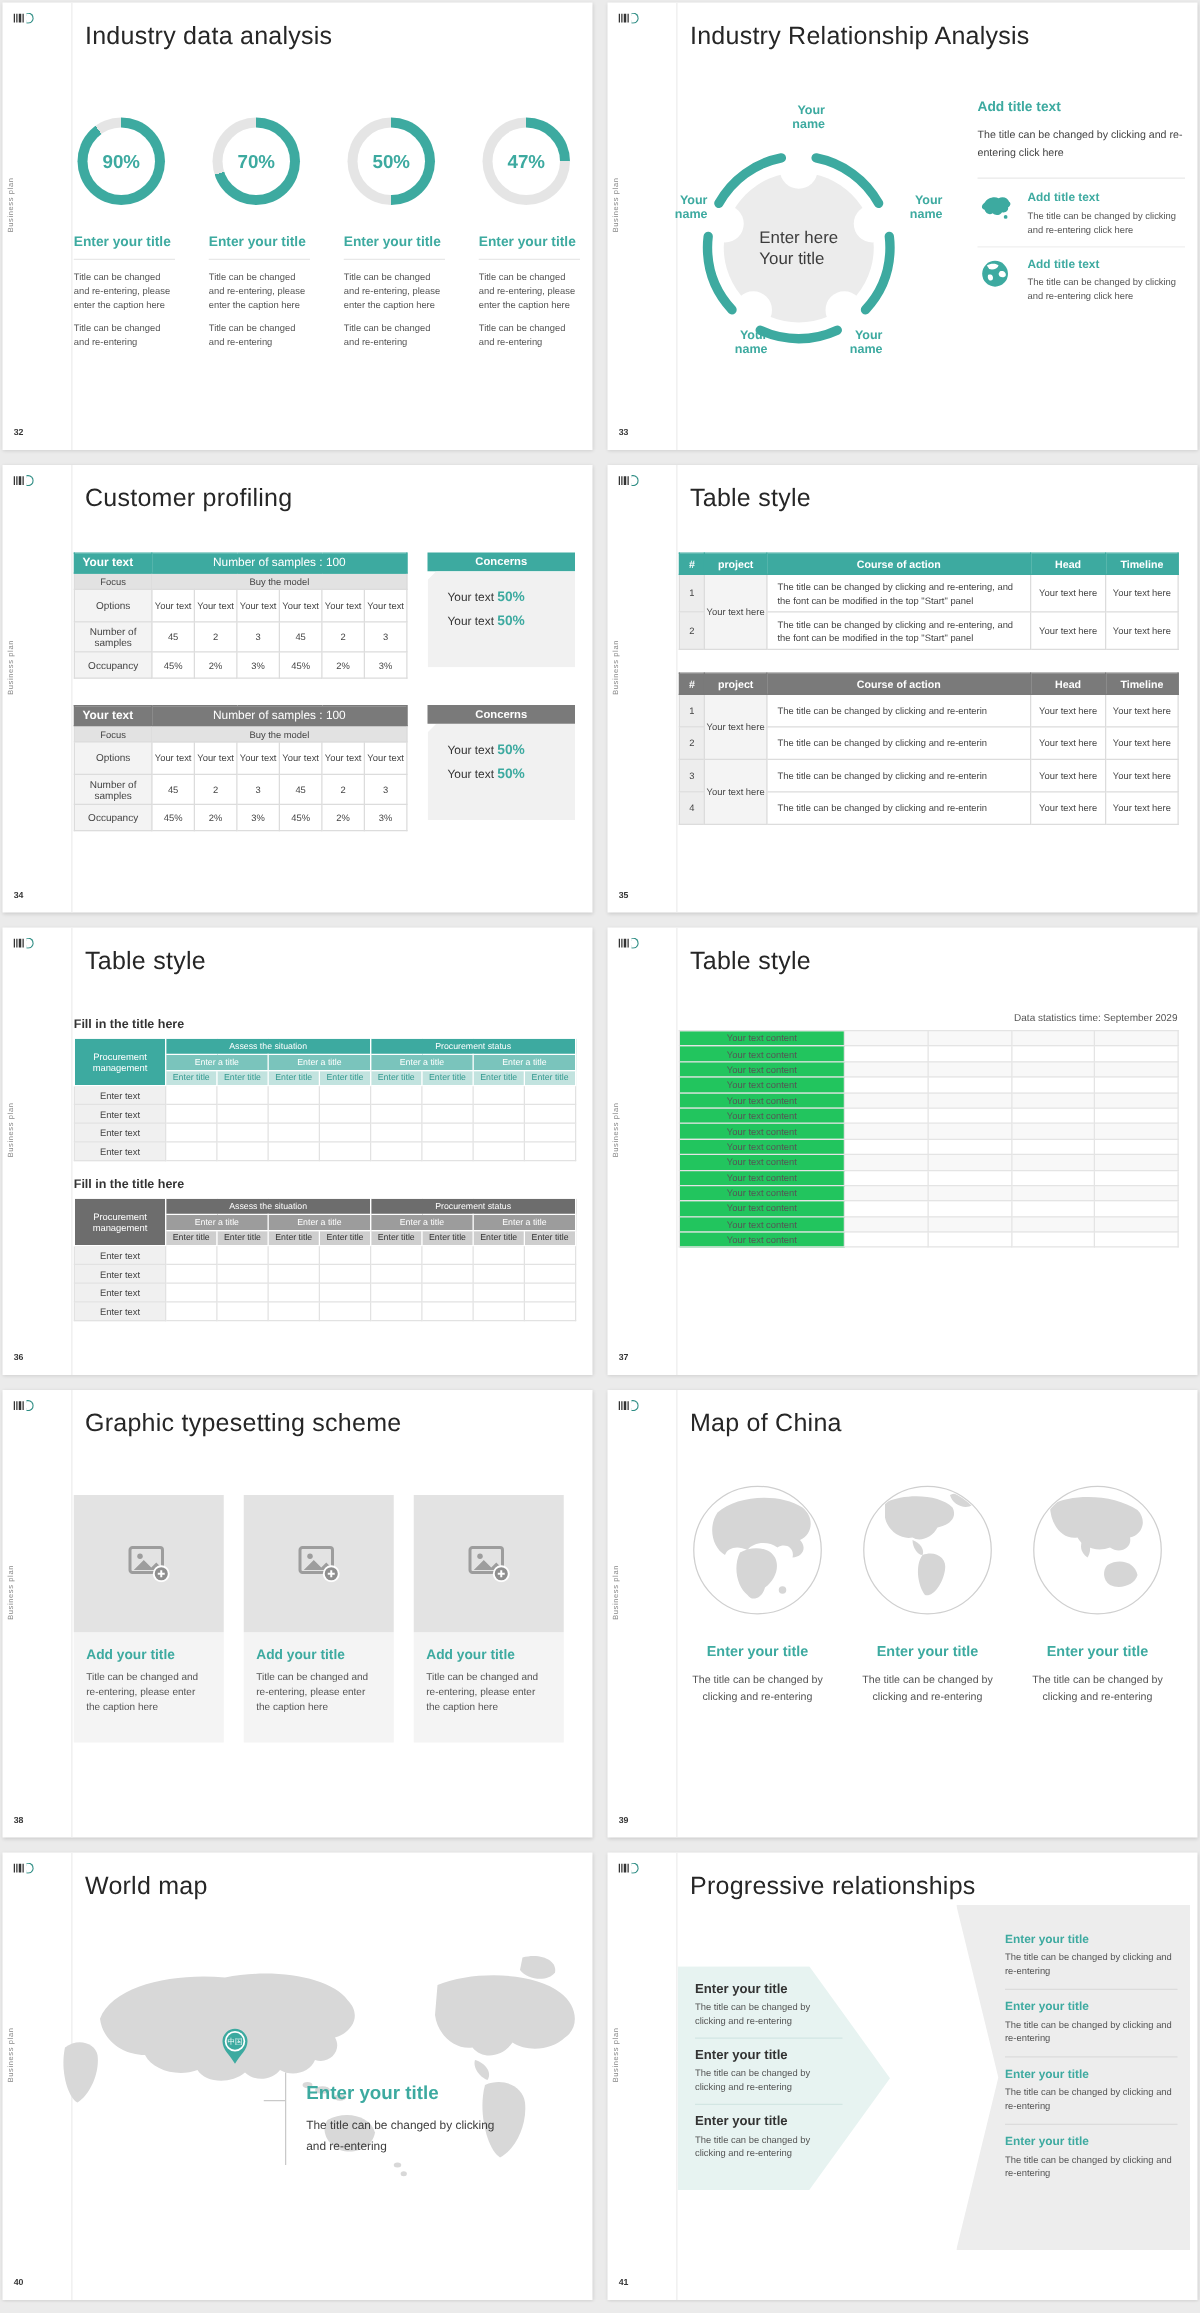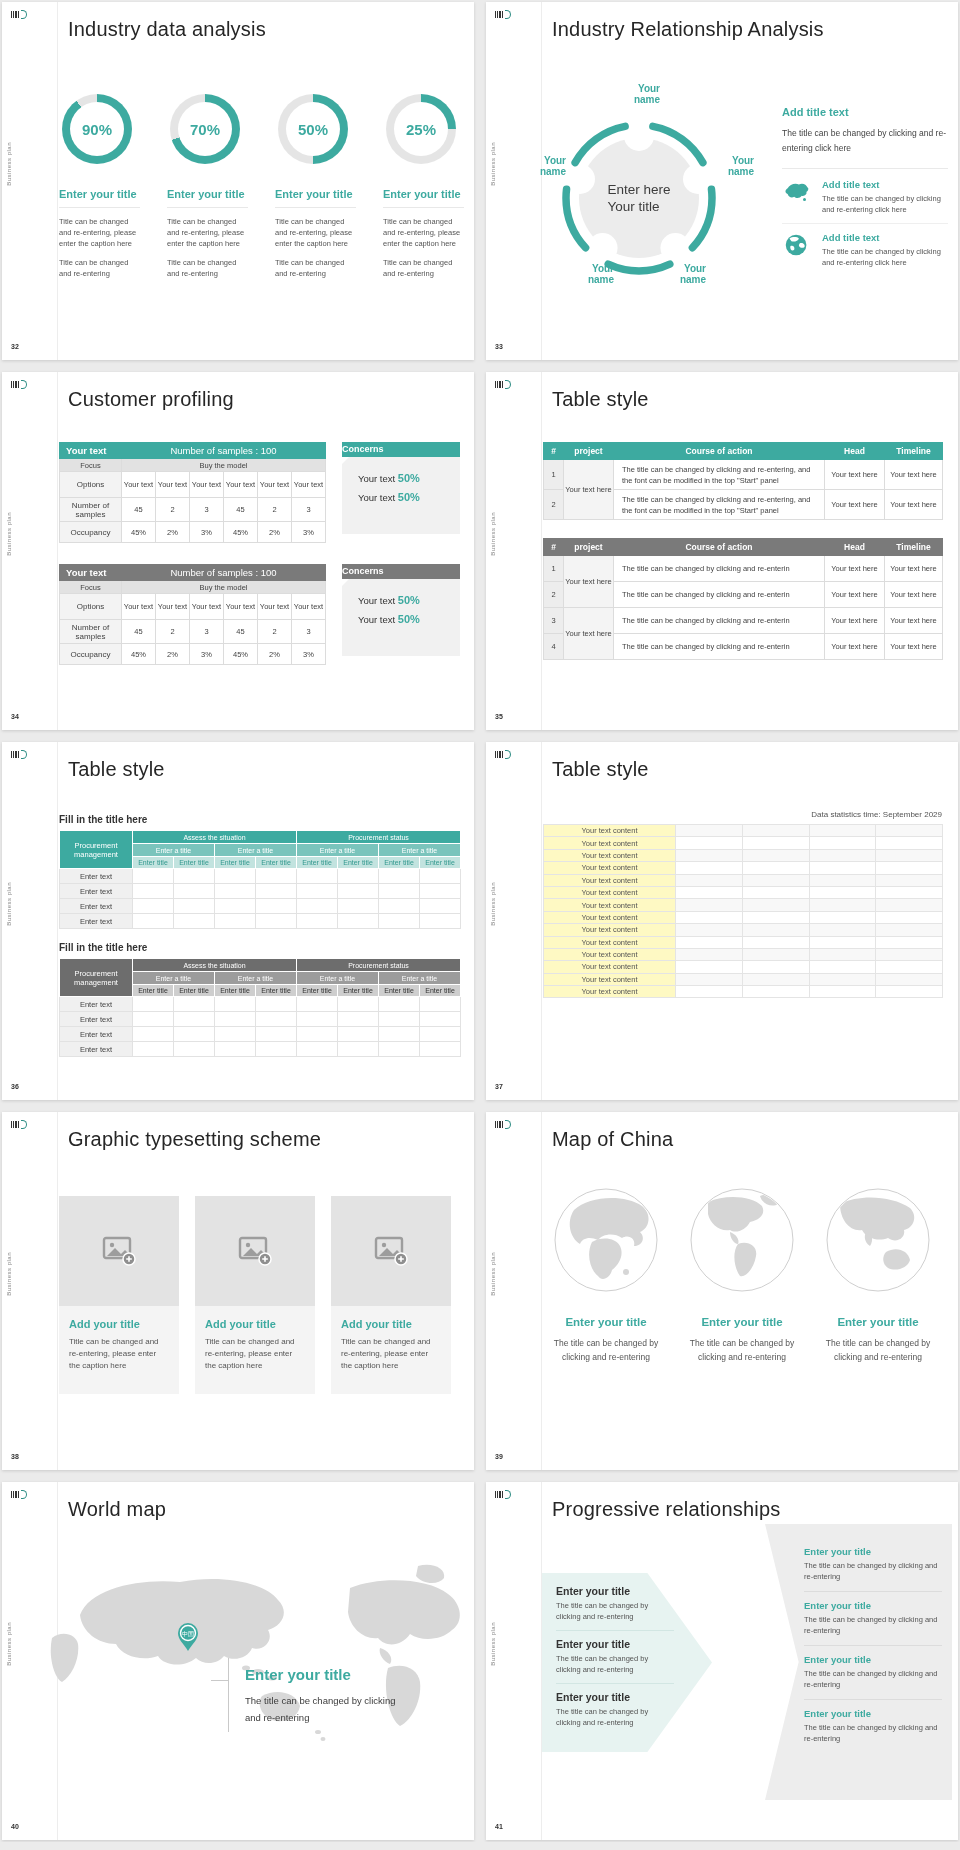--- a/index.html
+++ b/index.html
@@ -19,21 +19,21 @@
   .s32-col{width:108px;}
   .donut{width:70px;height:70px;border-radius:50%;margin-left:20px;position:relative;}
   .donut::after{content:"";position:absolute;inset:8px;background:#fff;border-radius:50%;z-index:1;}
   .donut span{position:absolute;inset:0;display:flex;align-items:center;justify-content:center;font-size:15px;font-weight:700;color:var(--accent);z-index:2;}
   .s32-t{margin:24px 10px 0 17px;padding-bottom:7px;border-bottom:1px solid #e8e8e8;color:var(--accent);font-weight:700;font-size:11px;}
   .s32-c{margin:8px 10px 0 17px;font-size:7.5px;line-height:11px;color:#555;}
   
   .s33-gear{position:absolute;left:43px;top:66px;width:220px;height:250px;}
   .s33-node{position:absolute;transform:translate(-50%,-50%);width:42px;text-align:right;color:var(--accent);font-weight:700;font-size:10px;line-height:11px;}
   .s33-center{position:absolute;left:110px;top:130px;transform:translate(-50%,-50%);font-size:13.5px;color:#3c3c3c;line-height:17px;white-space:nowrap;}
-  .s33-panel{position:absolute;left:296px;top:104px;width:166px;}
+  .s33-panel{position:absolute;left:296px;top:78px;width:166px;}
   .s33-h{font-size:11px;font-weight:700;color:var(--accent);margin:0;}
   .s33-p{margin:8px 0 0;font-size:8.5px;line-height:15px;color:#444;}
   .s33-sep{height:1px;background:#e9e9e9;margin:12px 0 2px;}
   .s33-row{display:flex;gap:10px;align-items:flex-start;padding:8px 0;border-bottom:1px solid #efefef;}
   .s33-row:last-child{border-bottom:none;}
   .s33-row h4{font-size:9.5px;color:var(--accent);font-weight:700;margin:0;}
   .s33-row p{font-size:7.5px;line-height:11px;color:#555;margin:3px 0 0;}
   .icn{width:30px;height:26px;flex:none;}
   
   .t34{position:absolute;left:57px;width:266px;border-collapse:collapse;table-layout:fixed;font-size:7.5px;color:#444;}
@@ -43,21 +43,21 @@
   .t34.gray tr.hd td{background:var(--gray-header);border-color:var(--gray-header);}
   .t34 tr.hd td.hl{text-align:left;padding-left:6px;font-weight:700;font-size:9.5px;}
   .t34 tr.hd td.hr{font-size:9.5px;}
   .t34 tr.fc{height:13px;}
   .t34 tr.fc td{background:#e2e2e2;}
   .t34 tr.op{height:26px;}
   .t34 tr.n1{height:24px;}
   .t34 tr.n2{height:21px;}
   .t34 td.lbl{background:#f3f3f3;font-size:8px;}
   .concern{position:absolute;left:340px;width:118px;}
-  .c-hd{height:15px;background:var(--accent);color:#fff;font-size:9px;font-weight:700;text-align:left;line-height:15px;}
+  .c-hd{height:15px;background:var(--accent);color:#fff;font-size:9px;font-weight:700;text-align:center;line-height:15px;}
   .concern.gray .c-hd{background:var(--gray-header);}
   .c-bd{height:77px;background:#f1f1f1;clip-path:polygon(7px 0,100% 0,100% 100%,0 100%,0 7px);padding:15px 0 0 16px;box-sizing:border-box;}
   .c-bd p{margin:0 0 7px;font-size:9.5px;color:#333;}
   .c-bd b{font-size:11px;color:var(--accent);}
   
   .t35{position:absolute;left:57px;width:399px;border-collapse:collapse;table-layout:fixed;font-size:7.5px;color:#444;}
   .t35 td,.t35 th{border:1px solid #dcdcdc;text-align:center;vertical-align:middle;padding:1px;}
   .t35 tr.hd{height:17px;}
   .t35 tr.hd th{background:var(--accent);color:#fff;border-color:var(--accent);font-size:8.5px;font-weight:700;}
   .t35.gray tr.hd th{background:var(--gray-header);border-color:var(--gray-header);}
@@ -86,21 +86,21 @@
   .t36 tr.bd td{border:1px solid #e2e2e2;background:#fff;}
   .t36 tr.bd td.lbl{background:#f0f0f0;font-size:7.5px;}
   
   .s37-note{position:absolute;left:57px;top:68px;width:399px;text-align:right;font-size:8px;color:#555;margin:0;}
   .t37{position:absolute;left:57px;top:82px;width:399px;border-collapse:collapse;table-layout:fixed;}
   .t37 tr.hd{height:19px;}
   .t37 tr.hd th{background:var(--accent);color:#fff;font-weight:400;font-size:8px;border:1px solid var(--accent);}
   .t37 tr.hd th.main{font-size:10px;font-weight:700;}
   .t37 tr.bd{height:12.4px;font-size:7.5px;color:#555;}
   .t37 tr.bd td{border:1px solid #e4e4e4;text-align:center;padding:0;}
-  .t37 tr.bd td.lbl{background:#fef9c3;margin-left:16px;}
+  .t37 tr.bd td.lbl{background:#22c55e;margin-left:16px;}
   .t37 tr.bd:nth-child(odd) td:not(.lbl){background:#f8f8f8;}
   
   .s38-row{position:absolute;left:57px;top:84px;display:flex;gap:16px;}
   .card{width:120px;}
   .card-img{height:110px;background:#e3e3e3;display:flex;align-items:center;justify-content:center;}
   .card-bd{height:76px;background:#f4f4f4;padding:12px 10px 0;}
   .card-bd h3{color:var(--accent);font-weight:700;font-size:11px;margin:0;}
   .card-bd p{margin:6px 0 0;font-size:8px;line-height:12px;color:#555;}
   
   .s39-row{position:absolute;left:52px;top:76px;display:flex;}
@@ -171,21 +171,21 @@
       <div class="s32-col">
         <div class="donut" style="background: conic-gradient(rgb(61, 170, 160) 0deg, rgb(61, 170, 160) 50%, rgb(229, 229, 229) 50%, rgb(229, 229, 229) 100%);">
             <span>50%</span>
           </div>
         <h3 class="s32-t">Enter your title</h3>
         <p class="s32-c">Title can be changed and re-entering, please enter the caption here</p>
         <p class="s32-c">Title can be changed and re-entering</p>
       </div>
       <div class="s32-col">
         <div class="donut" style="background: conic-gradient(rgb(61, 170, 160) 0deg, rgb(61, 170, 160) 25%, rgb(229, 229, 229) 25%, rgb(229, 229, 229) 100%);">
-            <span>25%</span>
+            <span>47%</span>
           </div>
         <h3 class="s32-t">Enter your title</h3>
         <p class="s32-c">Title can be changed and re-entering, please enter the caption here</p>
         <p class="s32-c">Title can be changed and re-entering</p>
       </div>
     </div>
   </section>
 
   <section class="slide">
     <div class="logo">

